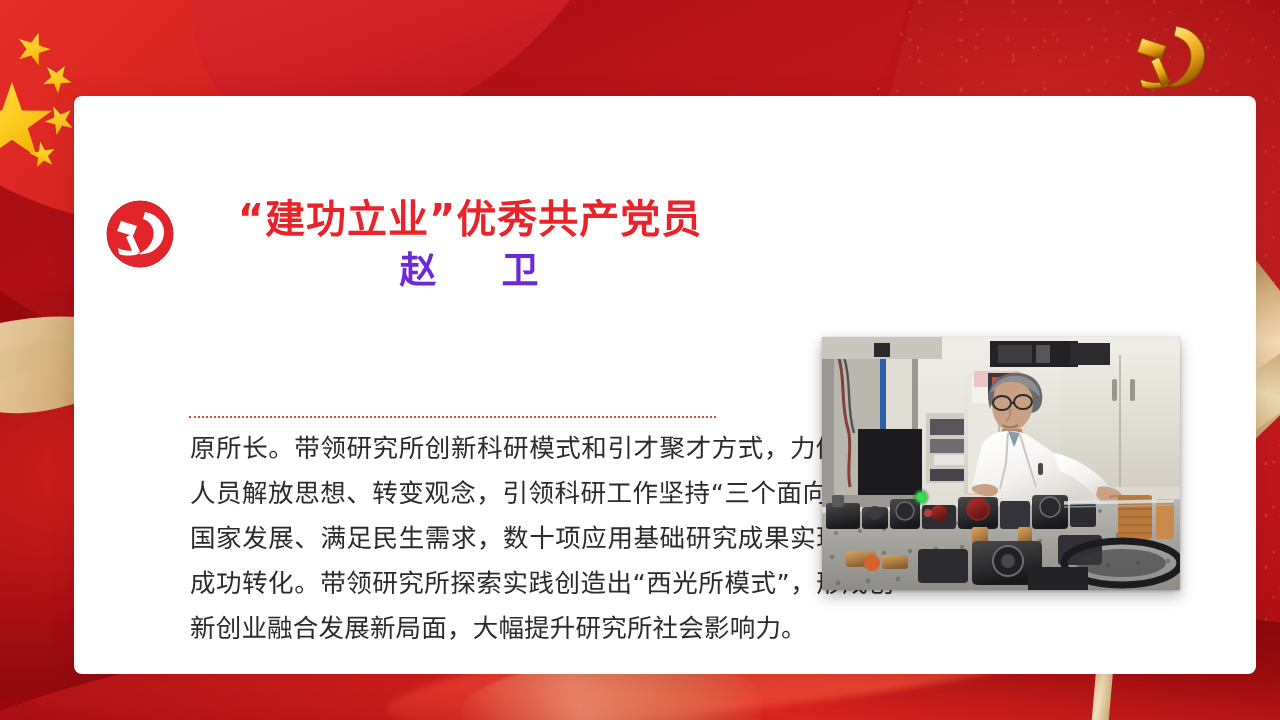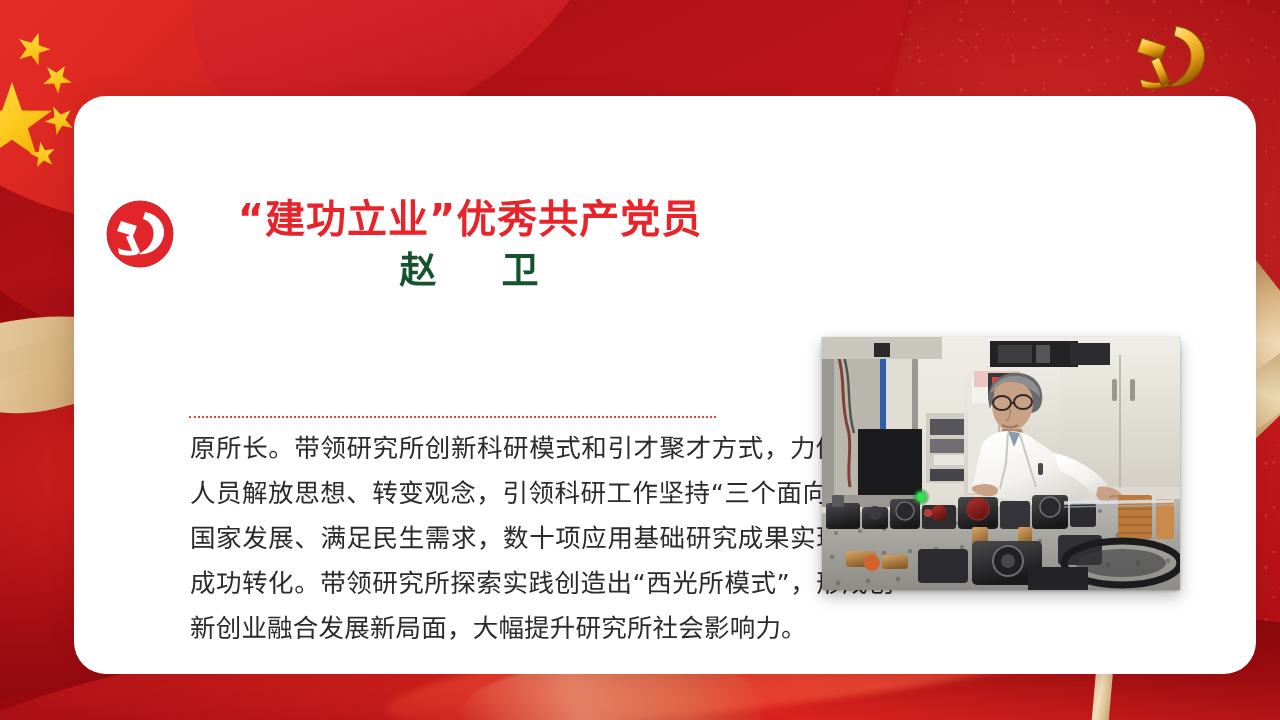--- a/index.html
+++ b/index.html
@@ -180,21 +180,21 @@
     pointer-events: none;
   }
   .emblem-gold svg { display: block; width: 100%; height: 100%; }
 
   
   .card {
     position: absolute;
     left: 74px; top: 96px;
     width: 1182px; height: 578px;
     background: #ffffff;
-    border-radius: 32px;
+    border-radius: 8px;
     box-shadow: 0 2px 26px rgba(80,0,0,.16);
   }
 
   
   .card-header {
     position: absolute;
     left: 30px; top: 100px;
     width: 650px;
     display: flex;
     align-items: flex-start;
@@ -217,21 +217,21 @@
     font-weight: 700;
     letter-spacing: 1px;
     color: #e8232a;
     line-height: 1.16;
     white-space: nowrap;
   }
   .person-name {
     font-family: "DejaVu Serif", "Liberation Serif", serif;
     font-size: 37px;
     font-weight: 700;
-    color: #14532d;
+    color: #6d28d9;
     letter-spacing: 14px;
     margin-top: 8px;
     line-height: 1.1;
     padding-left: 12px;
   }
 
   .divider {
     position: absolute;
     left: 115px; top: 320px;
     width: 527px;

